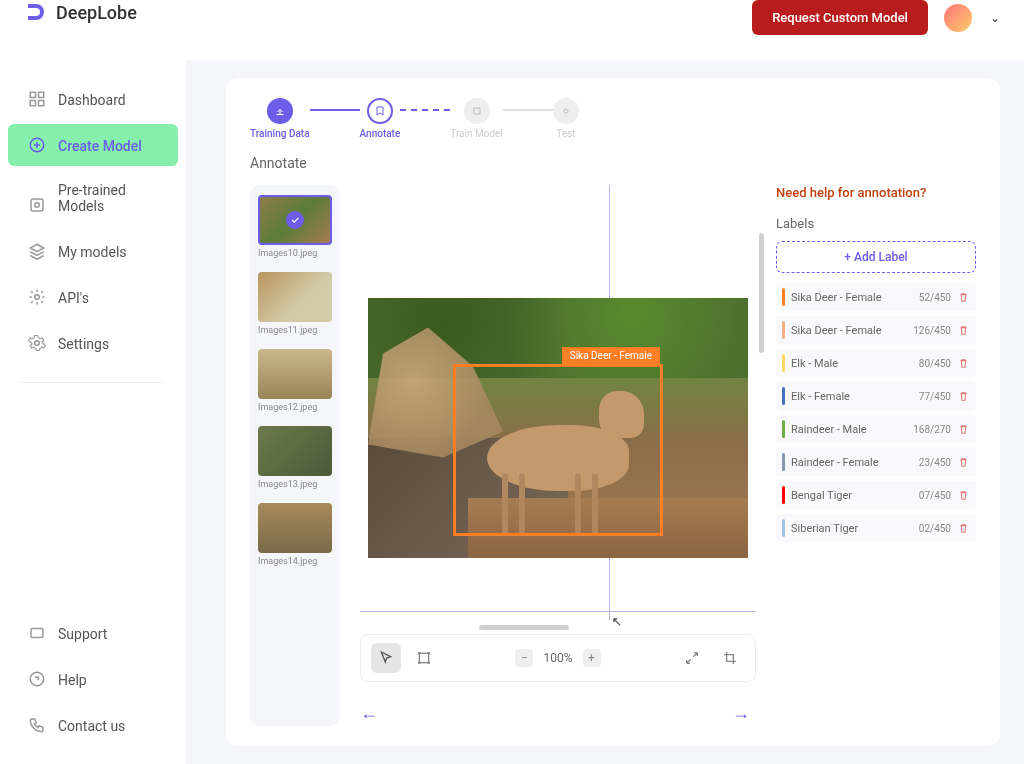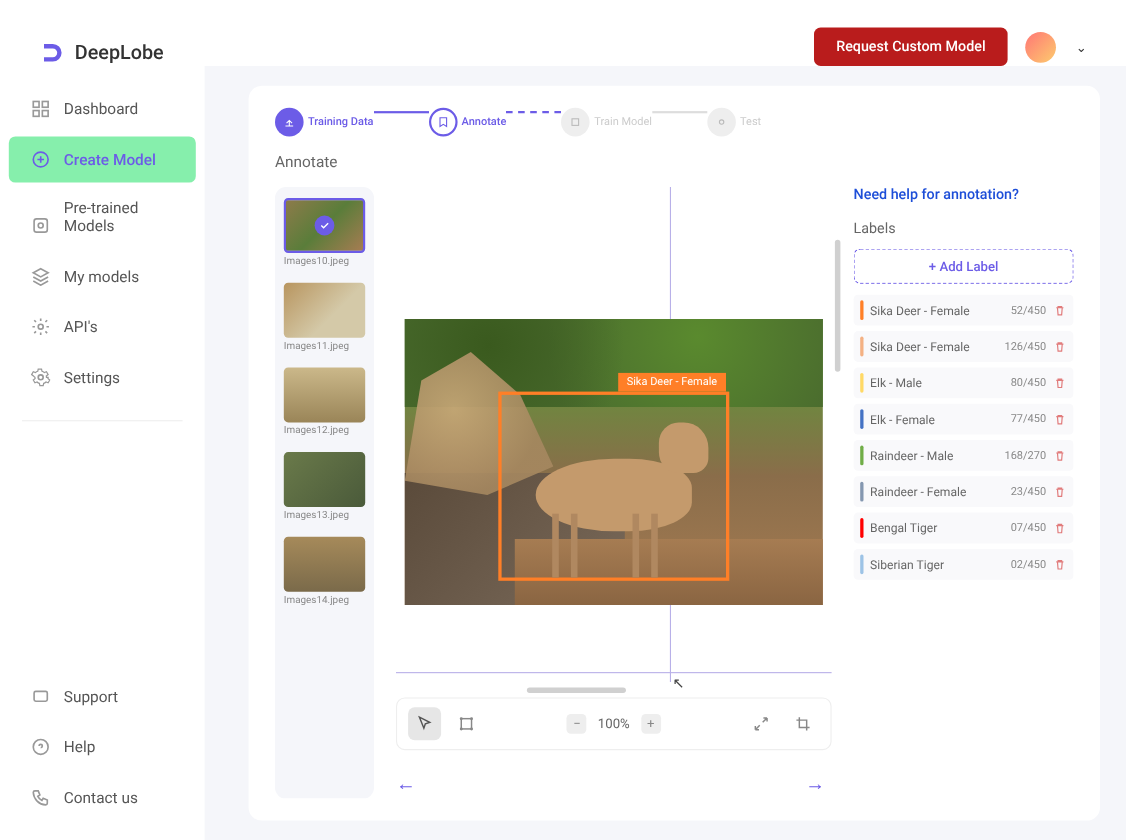--- a/index.html
+++ b/index.html
@@ -1,17 +1,17 @@
 <!DOCTYPE html>
 <html><head>
 <meta charset="utf-8">
 <style>
 * { box-sizing: border-box; margin: 0; padding: 0; font-family: -apple-system, BlinkMacSystemFont, 'Segoe UI', Roboto, sans-serif; }
 body { background: #f5f6fa; width: 1024px; height: 764px; overflow: hidden; }
-.topbar { height: 60px; background: #fff; display: flex; align-items: flex-end; padding: 0 36px; justify-content: space-between; }
+.topbar { height: 60px; background: #fff; display: flex; align-items: flex-start; padding: 0 24px; justify-content: space-between; }
 .logo { display: flex; align-items: center; gap: 8px; }
 .logo-mark { width: 24px; height: 24px; }
 .logo-text { font-size: 18px; font-weight: 500; color: #333; }
 .topbar-right { display: flex; align-items: center; gap: 16px; }
 .request-btn { background: #b91c1c; color: #fff; border: none; padding: 10px 20px; border-radius: 6px; font-size: 13px; font-weight: 500; cursor: pointer; }
 .avatar { width: 28px; height: 28px; border-radius: 50%; background: linear-gradient(135deg, #ff7675, #fdcb6e); }
 .chevron { font-size: 12px; color: #333; margin-left: 2px; }
 .layout { display: flex; height: 704px; }
 .sidebar { width: 186px; background: #fff; padding: 16px 0; display: flex; flex-direction: column; }
 .sidebar-item { display: flex; align-items: flex-end; gap: 12px; padding: 12px 20px; font-size: 14px; color: #555; cursor: pointer; border-radius: 6px; margin: 2px 8px; }
@@ -20,21 +20,21 @@
 .nav-icon { width: 18px; height: 18px; color: #999; flex-shrink: 0; }
 .sidebar-divider { height: 1px; background: #eee; margin: 16px 20px; }
 .main { flex: 1; padding: 18px 24px 18px 40px; overflow: hidden; display: flex; flex-direction: column; }
 .card { background: #fff; border-radius: 12px; padding: 20px 24px; flex: 1; display: flex; flex-direction: column; overflow: hidden; }
 .card-header { display: flex; justify-content: space-between; align-items: flex-start; margin-bottom: 16px; }
 .title-block { display: flex; flex-direction: column; gap: 4px; }
 .model-title { font-size: 18px; font-weight: 600; color: #333; display: flex; align-items: center; gap: 8px; }
 .edit-icon { width: 14px; height: 14px; color: #bbb; }
 .model-subtitle { font-size: 13px; color: #888; }
 .stepper { display: flex; align-items: center; gap: 0; }
-.step { display: flex; align-items: center; gap: 4px; position: relative; }
+.step { display: flex; flex-direction: column; align-items: center; gap: 4px; position: relative; }
 .step-circle { width: 26px; height: 26px; border-radius: 50%; display: flex; align-items: center; justify-content: center; font-size: 12px; }
 .step-circle.done { background: #6c5ce7; color: #fff; }
 .step-circle.active { background: #fff; border: 2px solid #6c5ce7; color: #6c5ce7; }
 .step-circle.pending { background: #eee; color: #bbb; }
 .step-label { font-size: 10px; color: #888; white-space: nowrap; }
 .step-label.active { color: #6c5ce7; font-weight: 500; }
 .step-label.pending { color: #ccc; }
 .step-line { width: 50px; height: 2px; background: #ddd; position: relative; top: -9px; }
 .step-line.dashed { border-top: 2px dashed #6c5ce7; background: transparent; height: 0; }
 .step-line.done { background: #6c5ce7; }
@@ -68,21 +68,21 @@
 .cursor-cross { position: absolute; left: 63.5%; bottom: -9px; font-size: 13px; color: #444; }
 .toolbar { display: flex; align-items: center; gap: 12px; padding: 8px 10px; background: #fff; border: 1px solid #eee; border-radius: 8px; justify-content: space-between; }
 .tool-group { display: flex; gap: 8px; align-items: center; }
 .tool-btn { width: 30px; height: 30px; border: none; background: transparent; border-radius: 6px; cursor: pointer; display: flex; align-items: center; justify-content: center; color: #888; }
 .tool-btn.active { background: #e6e6e6; color: #555; }
 .zoom-ctrl { display: flex; align-items: center; gap: 10px; font-size: 12px; color: #666; }
 .zoom-btn { width: 18px; height: 18px; border: none; background: #eee; border-radius: 4px; cursor: pointer; font-size: 12px; color: #888; }
 .nav-arrows { display: flex; justify-content: space-between; margin-top: 6px; }
 .nav-arrow { width: 24px; height: 24px; color: #6c5ce7; cursor: pointer; font-size: 18px; }
 .labels-panel { width: 200px; display: flex; flex-direction: column; gap: 16px; }
-.help-link { color: #1d4ed8; font-size: 13px; font-weight: 500; }
+.help-link { color: #c2410c; font-size: 13px; font-weight: 500; }
 .labels-section { }
 .labels-title { font-size: 13px; color: #666; margin-bottom: 10px; }
 .add-label-btn { width: 100%; border: 1.5px dashed #6c5ce7; background: #fff; color: #6c5ce7; padding: 8px; border-radius: 6px; font-size: 12px; font-weight: 500; cursor: pointer; margin-bottom: 10px; }
 .labels-list { display: flex; flex-direction: column; gap: 5px; position: relative; }
 .label-row { display: flex; align-items: center; gap: 6px; padding: 5px 6px; background: #f9f9fb; border-radius: 4px; font-size: 11px; }
 .label-swatch { width: 3px; height: 18px; border-radius: 2px; flex-shrink: 0; }
 .label-name { flex: 1; color: #666; white-space: nowrap; overflow: hidden; text-overflow: ellipsis; }
 .label-count { color: #888; font-size: 10px; }
 .label-del { width: 13px; height: 13px; color: #e17b7b; cursor: pointer; flex-shrink: 0; }
 </style>

